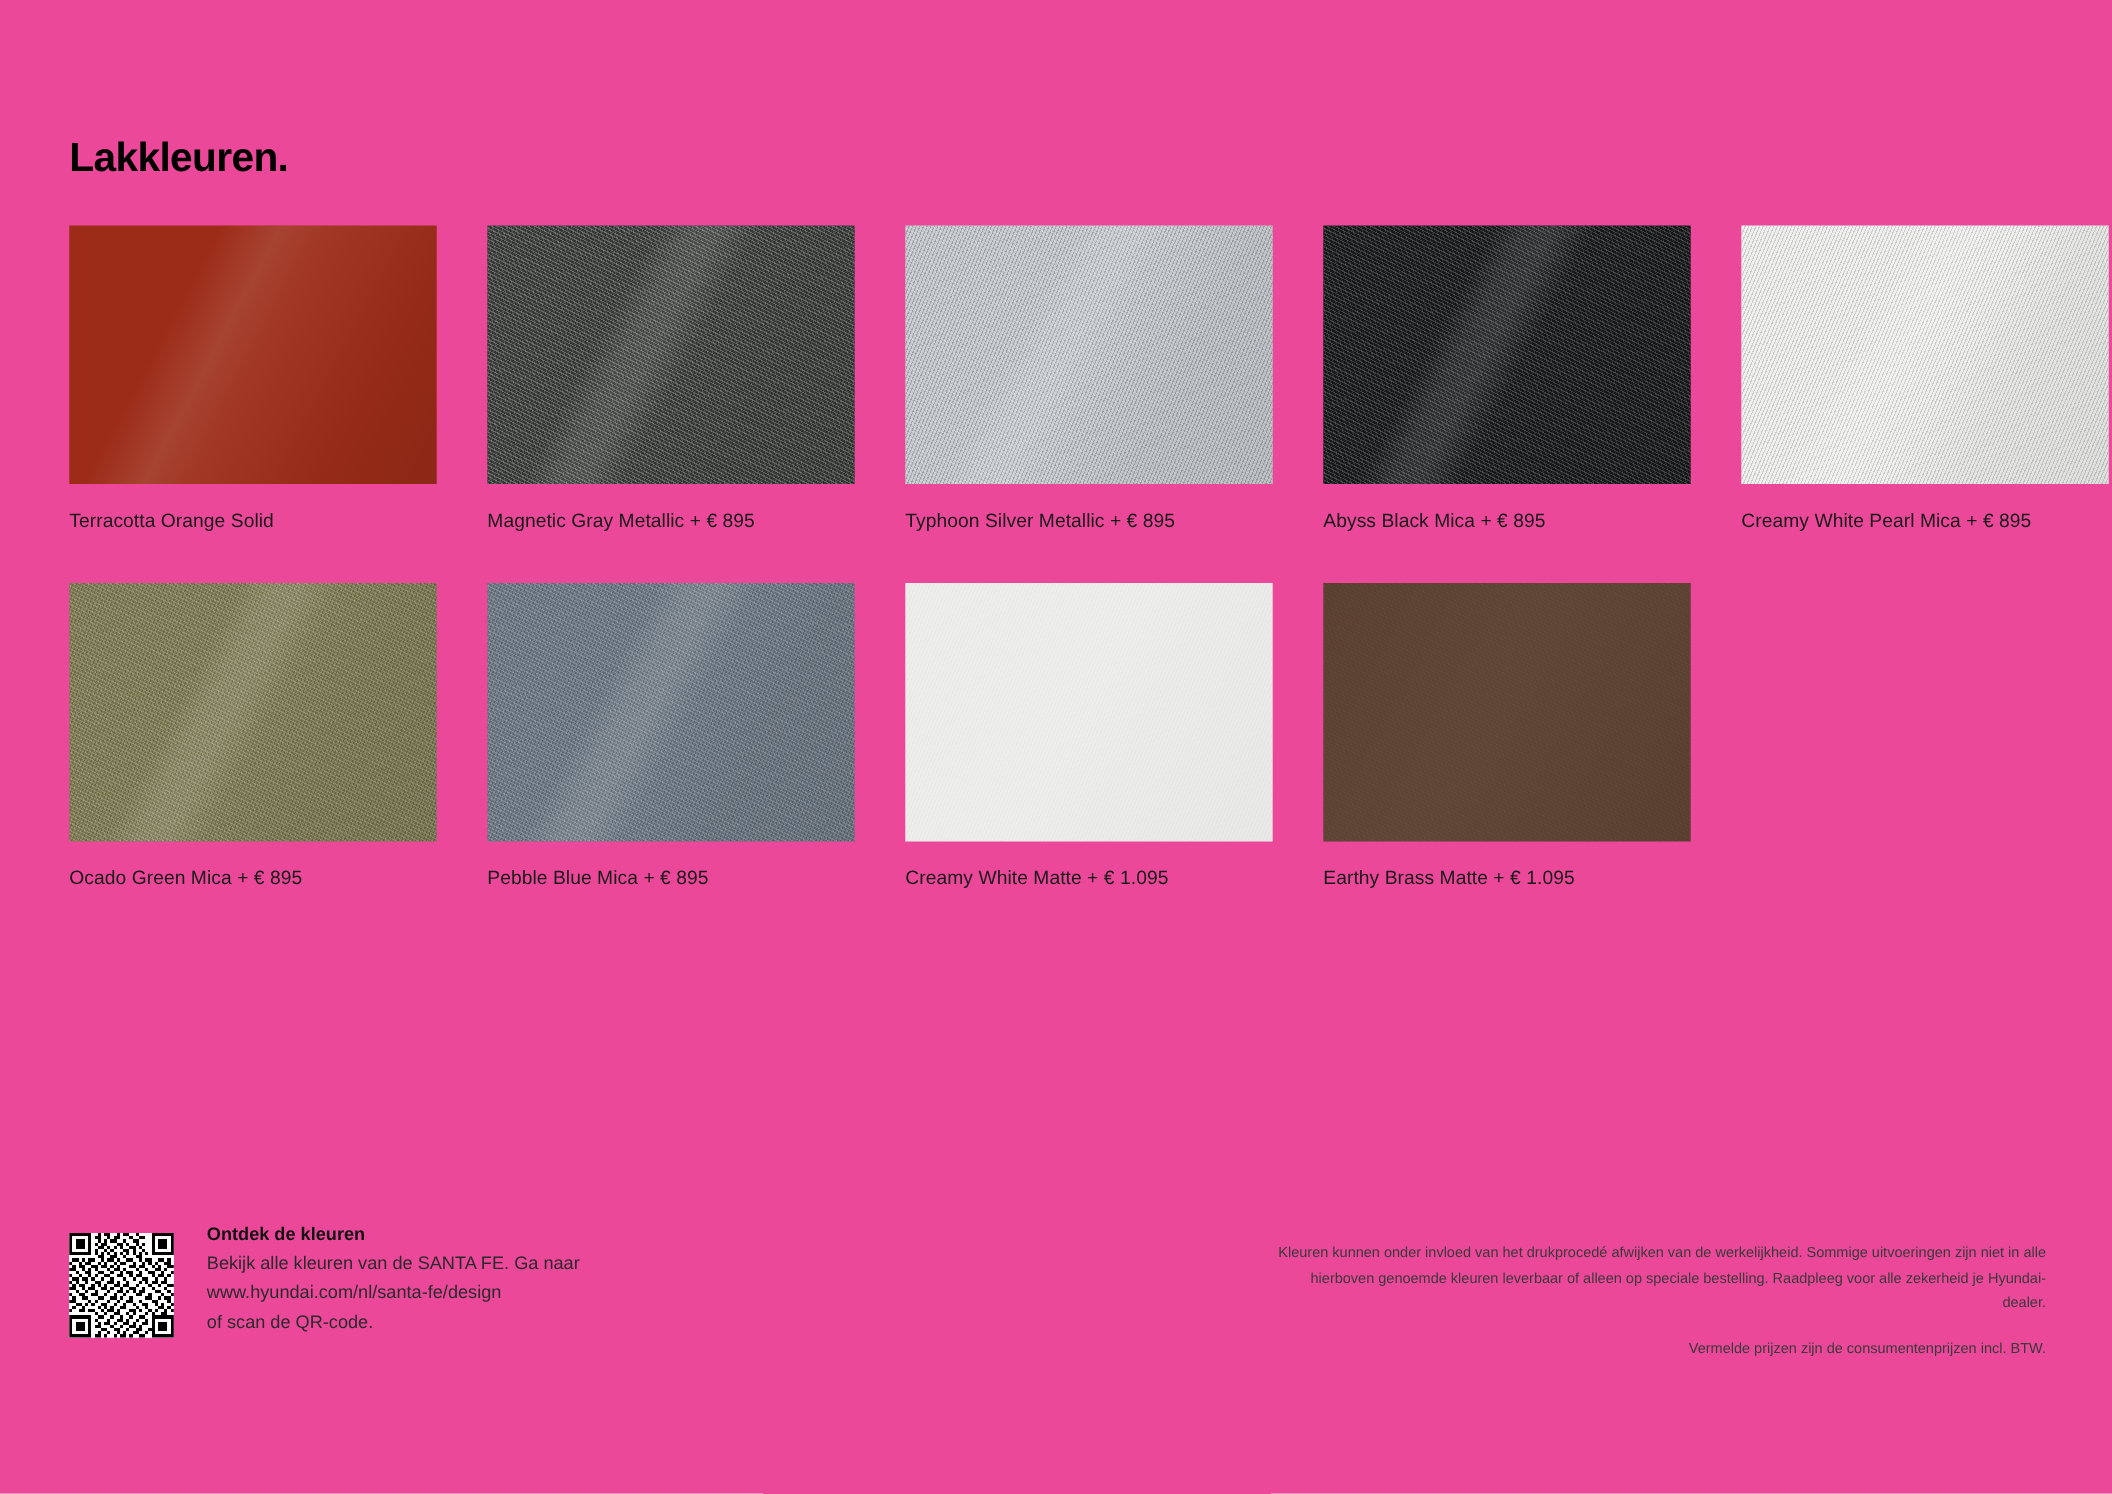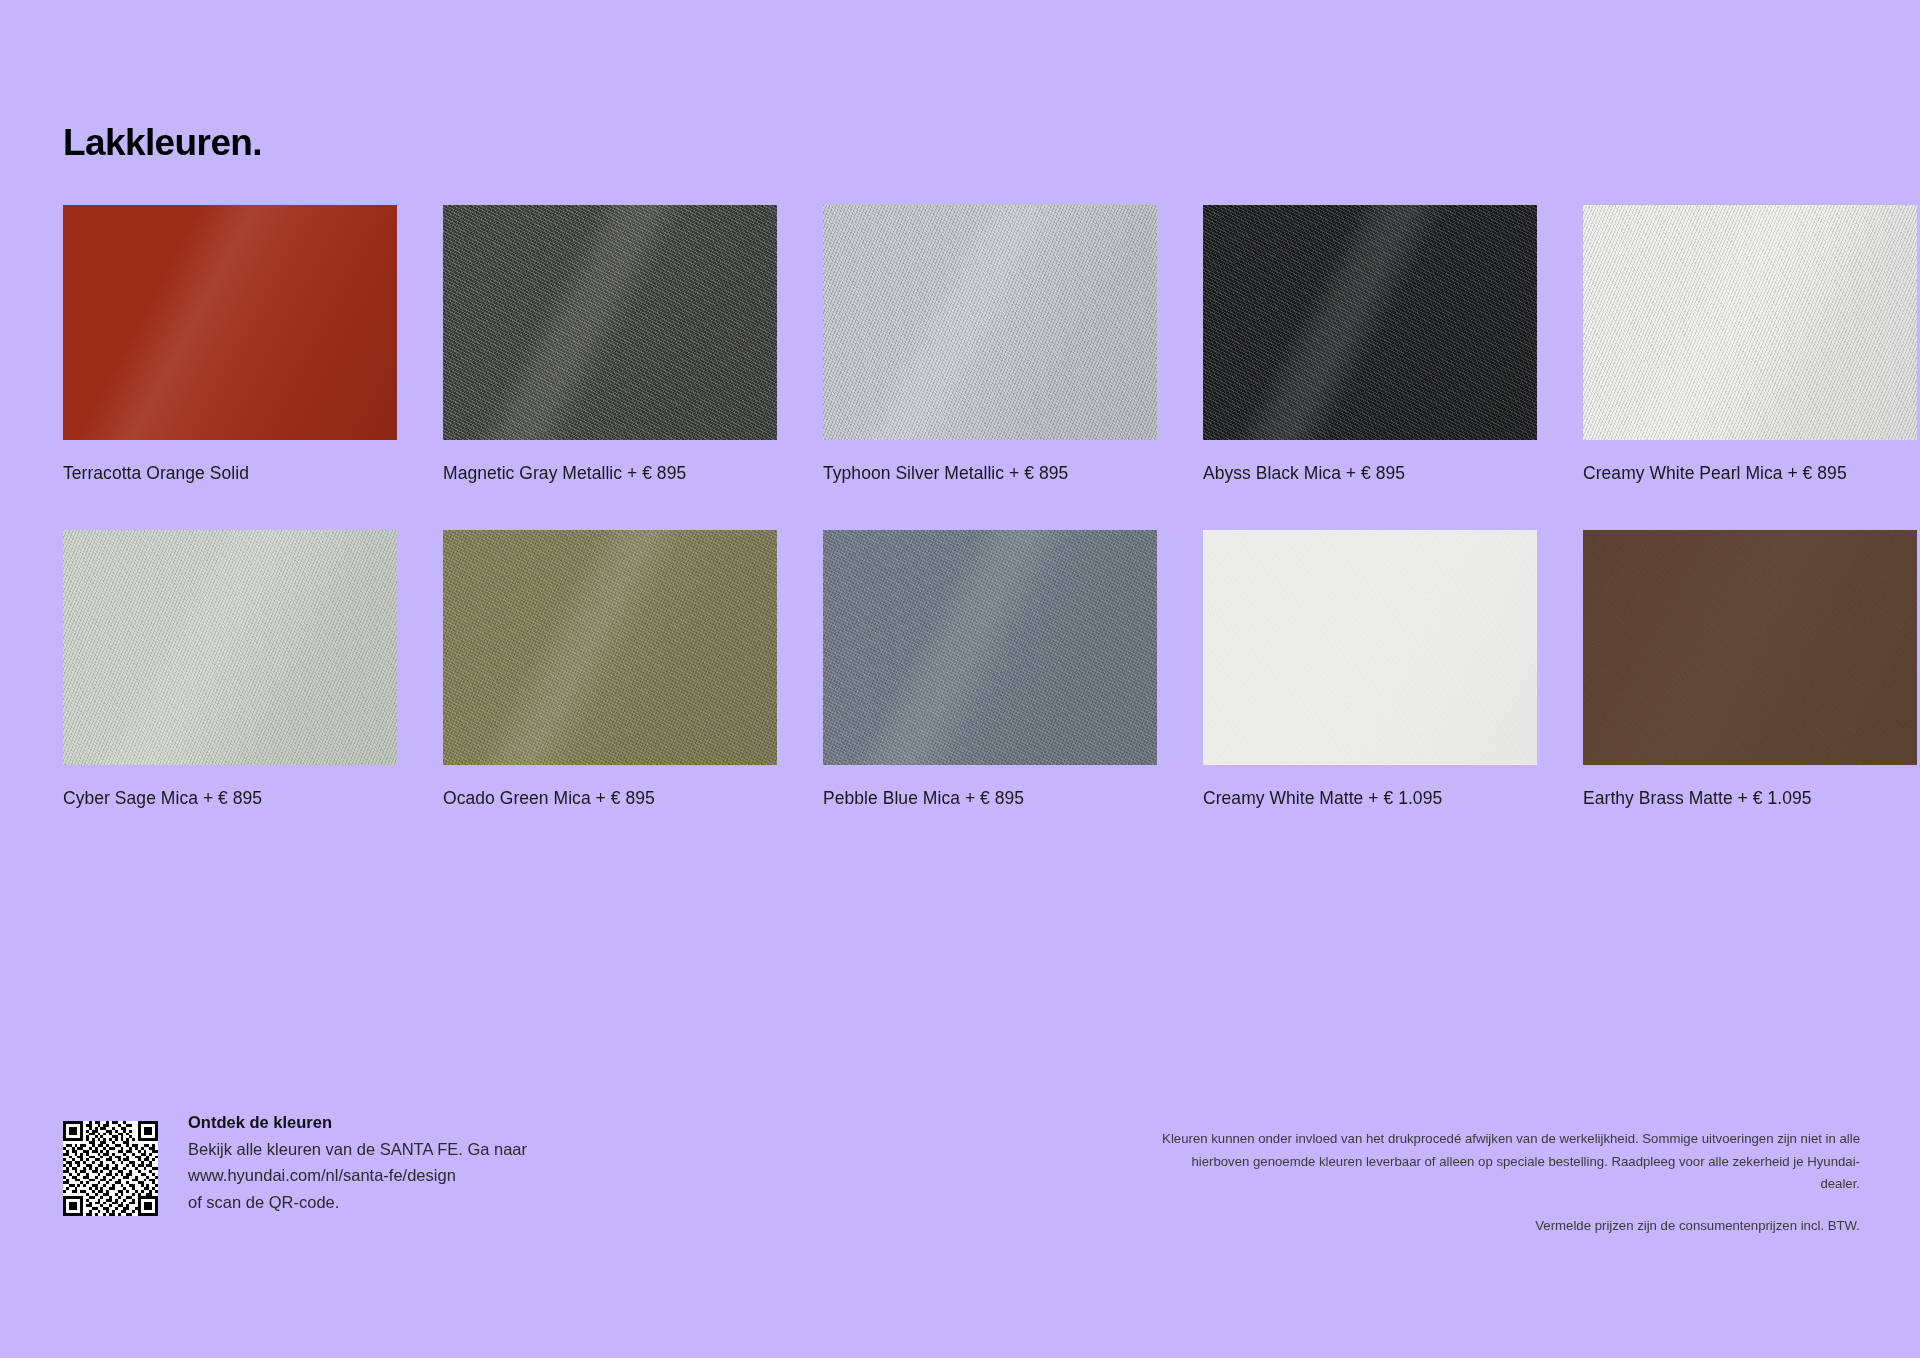--- a/index.html
+++ b/index.html
@@ -12,21 +12,21 @@
     height: 1358px;
     position: relative;
     font-family: "Liberation Sans", sans-serif;
     color: #121212;
     overflow: hidden;
   }
 
   .page {
     position: absolute;
     inset: 0;
-    background: #c4b5fd;
+    background: #ec4899;
   }
 
   
   .page-title {
     position: absolute;
     left: 63px;
     top: 124px;
     font-size: 37px;
     font-weight: 700;
     letter-spacing: -0.6px;
@@ -199,27 +199,20 @@
           <div class="sheen"></div>
         </div>
         <div class="swatch-label">Abyss Black Mica + € 895</div>
       </div>
       <div class="swatch-cell">
         <div class="swatch-chip finish-mica" style="background-color: rgb(238, 238, 236);">
           <div class="speckle"></div>
           <div class="sheen"></div>
         </div>
         <div class="swatch-label">Creamy White Pearl Mica + € 895</div>
-      </div>
-      <div class="swatch-cell">
-        <div class="swatch-chip finish-mica" style="background-color: rgb(203, 210, 202);">
-          <div class="speckle"></div>
-          <div class="sheen"></div>
-        </div>
-        <div class="swatch-label">Cyber Sage Mica + € 895</div>
       </div>
       <div class="swatch-cell">
         <div class="swatch-chip finish-mica" style="background-color: rgb(125, 122, 82);">
           <div class="speckle"></div>
           <div class="sheen"></div>
         </div>
         <div class="swatch-label">Ocado Green Mica + € 895</div>
       </div>
       <div class="swatch-cell">
         <div class="swatch-chip finish-mica" style="background-color: rgb(107, 118, 130);">

